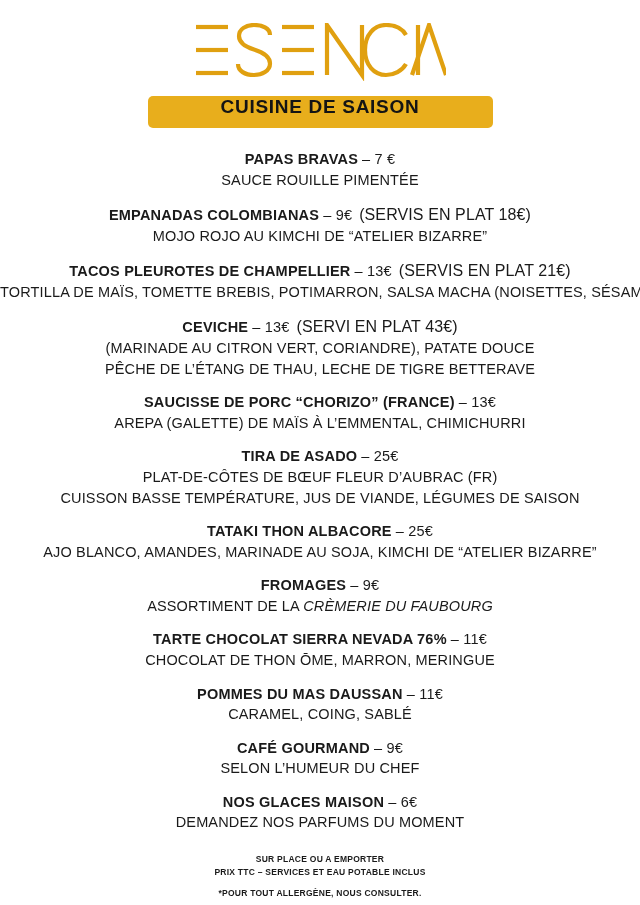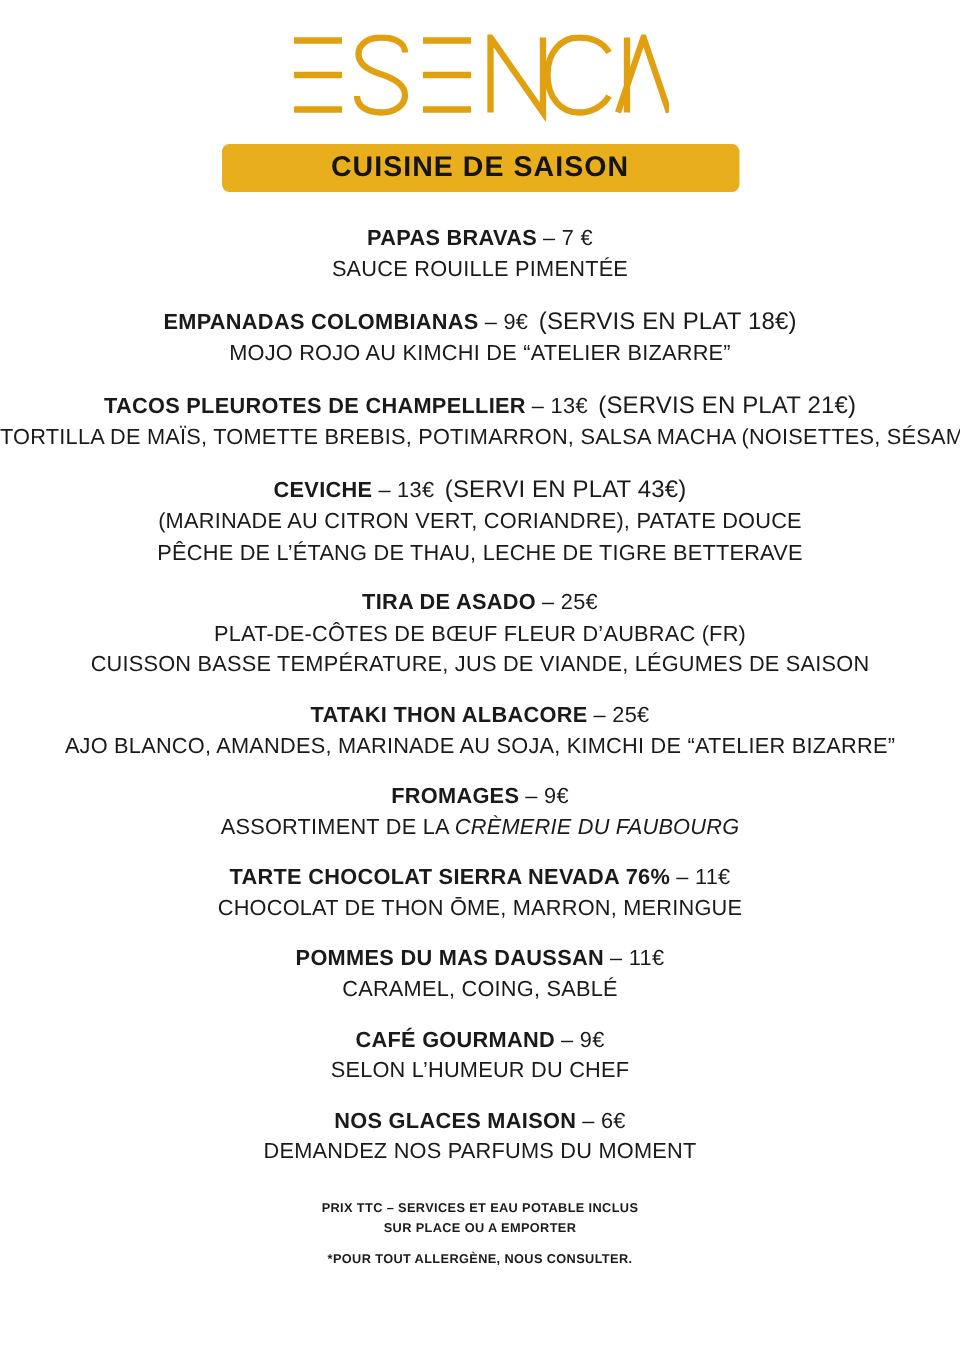--- a/index.html
+++ b/index.html
@@ -37,21 +37,20 @@
   }
   .logo svg { display: block; }
 
   
   .banner {
     background: #e8ae1c;
     border-radius: 5px;
     width: 345px;
     height: 32px;
     display: flex;
-    align-items: center;
     justify-content: center;
     margin-bottom: 22px;
   }
   .banner-text {
     font-size: 19px;
     font-weight: bold;
     letter-spacing: 0.7px;
     color: #141414;
     white-space: nowrap;
   }
@@ -161,20 +160,24 @@
       <div class="item">
         <div class="item-head"><span class="item-name">TACOS PLEUROTES DE CHAMPELLIER</span> <span class="item-price">– 13€</span><span class="item-note">(SERVIS EN PLAT 21€)</span></div>
         <div class="item-desc">TORTILLA DE MAÏS, TOMETTE BREBIS, POTIMARRON, SALSA MACHA (NOISETTES, SÉSAME)</div>
       </div>
       <div class="item">
         <div class="item-head"><span class="item-name">CEVICHE</span> <span class="item-price">– 13€</span><span class="item-note">(SERVI EN PLAT 43€)</span></div>
         <div class="item-desc">(MARINADE AU CITRON VERT, CORIANDRE), PATATE DOUCE</div>
         <div class="item-desc">PÊCHE DE L’ÉTANG DE THAU, LECHE DE TIGRE BETTERAVE</div>
       </div>
       <div class="item">
+        <div class="item-head"><span class="item-name">SAUCISSE DE PORC “CHORIZO” (FRANCE)</span> <span class="item-price">– 13€</span></div>
+        <div class="item-desc">AREPA (GALETTE) DE MAÏS À L’EMMENTAL, CHIMICHURRI</div>
+      </div>
+      <div class="item">
         <div class="item-head"><span class="item-name">TIRA DE ASADO</span> <span class="item-price">– 25€</span></div>
         <div class="item-desc">PLAT-DE-CÔTES DE BŒUF FLEUR D’AUBRAC (FR)</div>
         <div class="item-desc">CUISSON BASSE TEMPÉRATURE, JUS DE VIANDE, LÉGUMES DE SAISON</div>
       </div>
       <div class="item">
         <div class="item-head"><span class="item-name">TATAKI THON ALBACORE</span> <span class="item-price">– 25€</span></div>
         <div class="item-desc">AJO BLANCO, AMANDES, MARINADE AU SOJA, KIMCHI DE “ATELIER BIZARRE”</div>
       </div>
       <div class="item">
         <div class="item-head"><span class="item-name">FROMAGES</span> <span class="item-price">– 9€</span></div>
@@ -192,18 +195,18 @@
         <div class="item-head"><span class="item-name">CAFÉ GOURMAND</span> <span class="item-price">– 9€</span></div>
         <div class="item-desc">SELON L’HUMEUR DU CHEF</div>
       </div>
       <div class="item">
         <div class="item-head"><span class="item-name">NOS GLACES MAISON</span> <span class="item-price">– 6€</span></div>
         <div class="item-desc">DEMANDEZ NOS PARFUMS DU MOMENT</div>
       </div>
     </div>
 
   <div class="footer">
+    <div class="footer-line">SUR PLACE OU A EMPORTER</div>
     <div class="footer-line">PRIX TTC – SERVICES ET EAU POTABLE INCLUS</div>
-    <div class="footer-line">SUR PLACE OU A EMPORTER</div>
     <div class="footer-line footer-allergen">*POUR TOUT ALLERGÈNE, NOUS CONSULTER.</div>
   </div>
 
 </div>
 
 </body></html>

